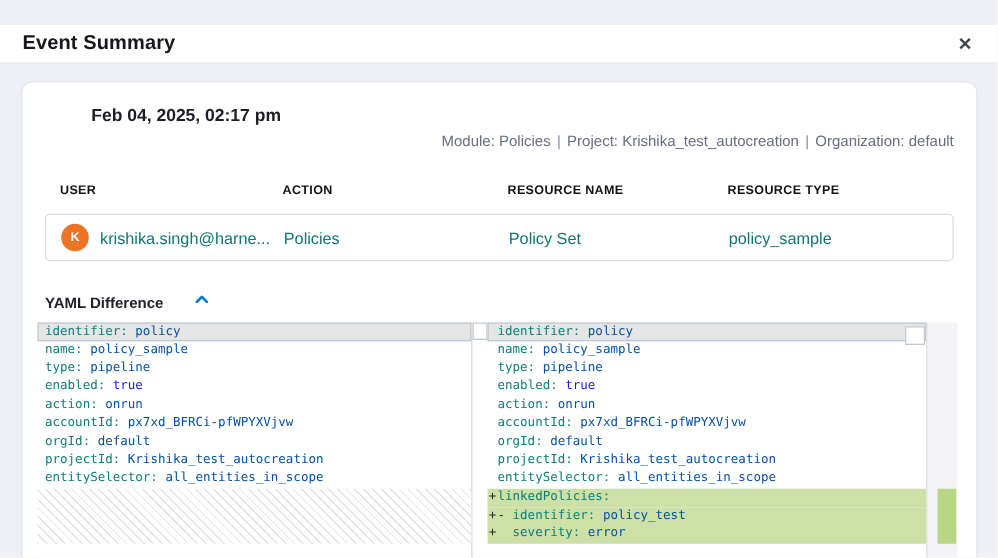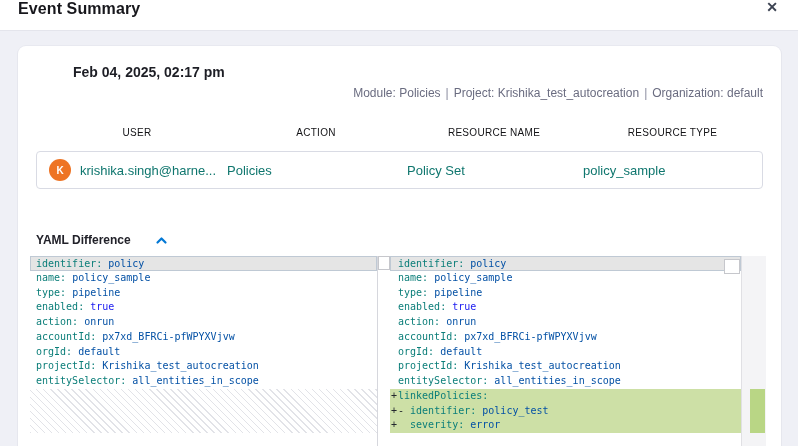--- a/index.html
+++ b/index.html
@@ -12,44 +12,44 @@
     --added-marker:#b9d685;
     --page-bg:#eff0f6;
   }
   *{margin:0;padding:0;box-sizing:border-box;}
   html,body{width:798px;height:446px;overflow:hidden;}
   body{font-family:"Liberation Sans",sans-serif;background:var(--page-bg);}
   .screen{width:798px;height:446px;overflow:hidden;position:relative;}
 
   
   .dlg-header{height:31px;background:#ffffff;border-bottom:1px solid #e4e5ec;
-    display:flex;justify-content:space-between;padding:0 20px 0 18px;}
+    display:flex;align-items:center;justify-content:space-between;padding:0 20px 0 18px;margin-top:20px;}
   .dlg-title{font-size:16px;font-weight:700;color:#17171c;letter-spacing:.1px;}
   .close-btn{font-size:14px;color:#3c4352;cursor:pointer;line-height:1;font-weight:700;}
 
   
   .card{margin:15px 17px 0 18px;background:#ffffff;border-radius:8px;
     box-shadow:0 1px 2px rgba(40,41,61,.04), 0 0 0 1px rgba(40,41,61,.03);
     padding:18px 18px 30px 18px;height:420px;}
   .event-date{font-size:14px;font-weight:700;color:#1d1e25;padding-left:37px;}
   .event-meta{margin-top:6px;font-size:12px;color:#6a6c80;text-align:right;}
   .event-meta .sep{margin:0 5px;color:#8c8ea0;}
 
   
   .grid{display:grid;grid-template-columns:178px 180px 176px 1fr;align-items:center;}
   .thead{margin-top:27px;padding-left:12px;}
-  .thead .th{font-size:10px;font-weight:400;color:#131316;letter-spacing:.3px;text-align:center;}
+  .thead .th{font-size:10px;font-weight:700;color:#131316;letter-spacing:.3px;}
   .trow{margin-top:13px;height:38px;border:1px solid #d9dbe4;border-radius:4px;padding-left:12px;}
   .user-cell{display:flex;align-items:center;gap:9px;min-width:0;}
   .avatar{width:22px;height:22px;border-radius:50%;background:var(--avatar-orange);
     color:#fff;font-size:10px;font-weight:700;display:flex;align-items:center;justify-content:center;flex:0 0 22px;}
   .cell{font-size:13px;color:#0f766e;white-space:nowrap;overflow:hidden;text-overflow:ellipsis;padding-right:10px;}
 
   
-  .yaml-head{margin-top:44px;display:flex;align-items:center;gap:24px;}
+  .yaml-head{margin-top:26px;display:flex;gap:24px;}
   .yaml-label{font-size:12px;font-weight:700;color:#22222a;}
   .chev{display:inline-flex;cursor:pointer;}
 
   
   .diff{margin:9px 0 0 -6px;width:736px;height:230px;display:flex;position:relative;
     font-family:"DejaVu Sans Mono",monospace;font-size:10px;}
   .pane{position:relative;background:#fff;}
   .pane.left{width:360px;flex:0 0 360px;}
   .pane.left .lines{width:348px;border-right:1px solid #d6d7dd;height:100%;}
   .pane.right{flex:1;}

